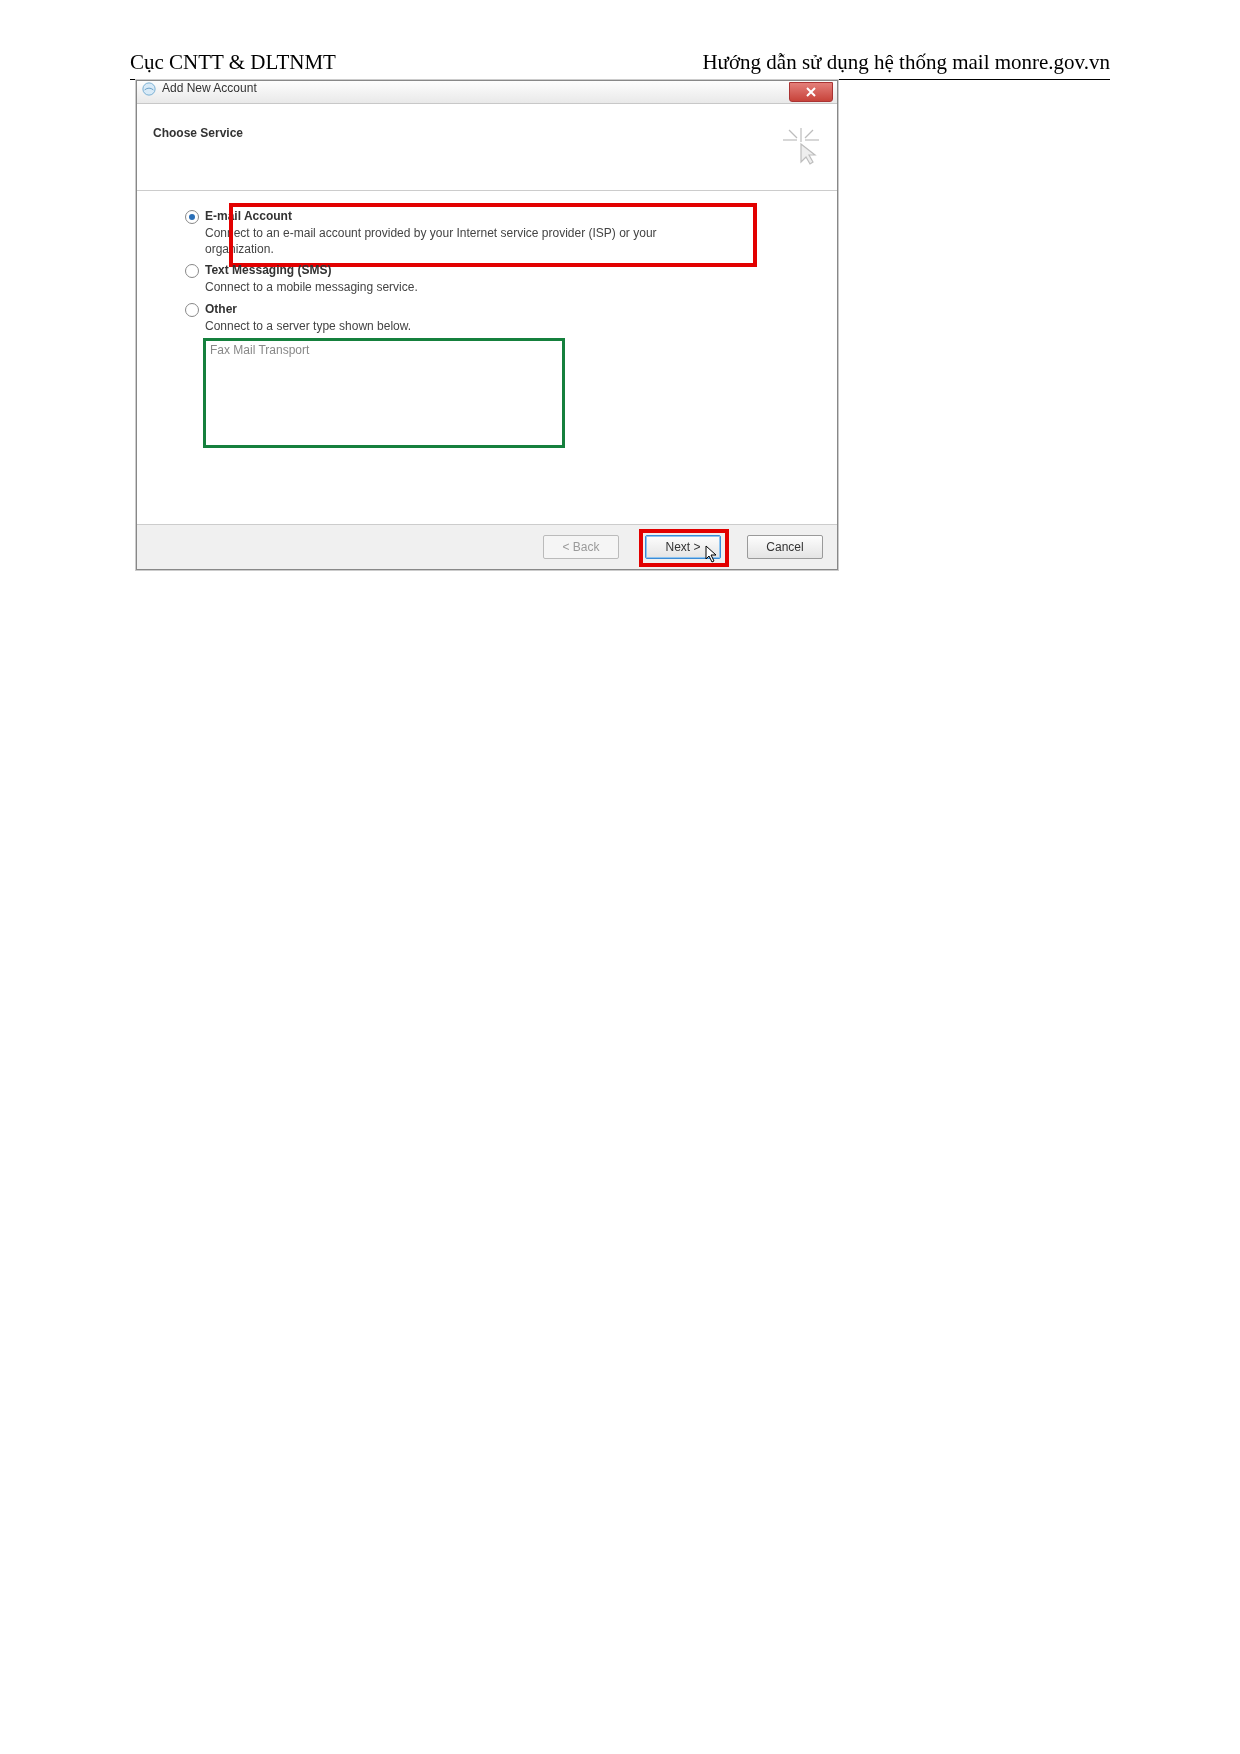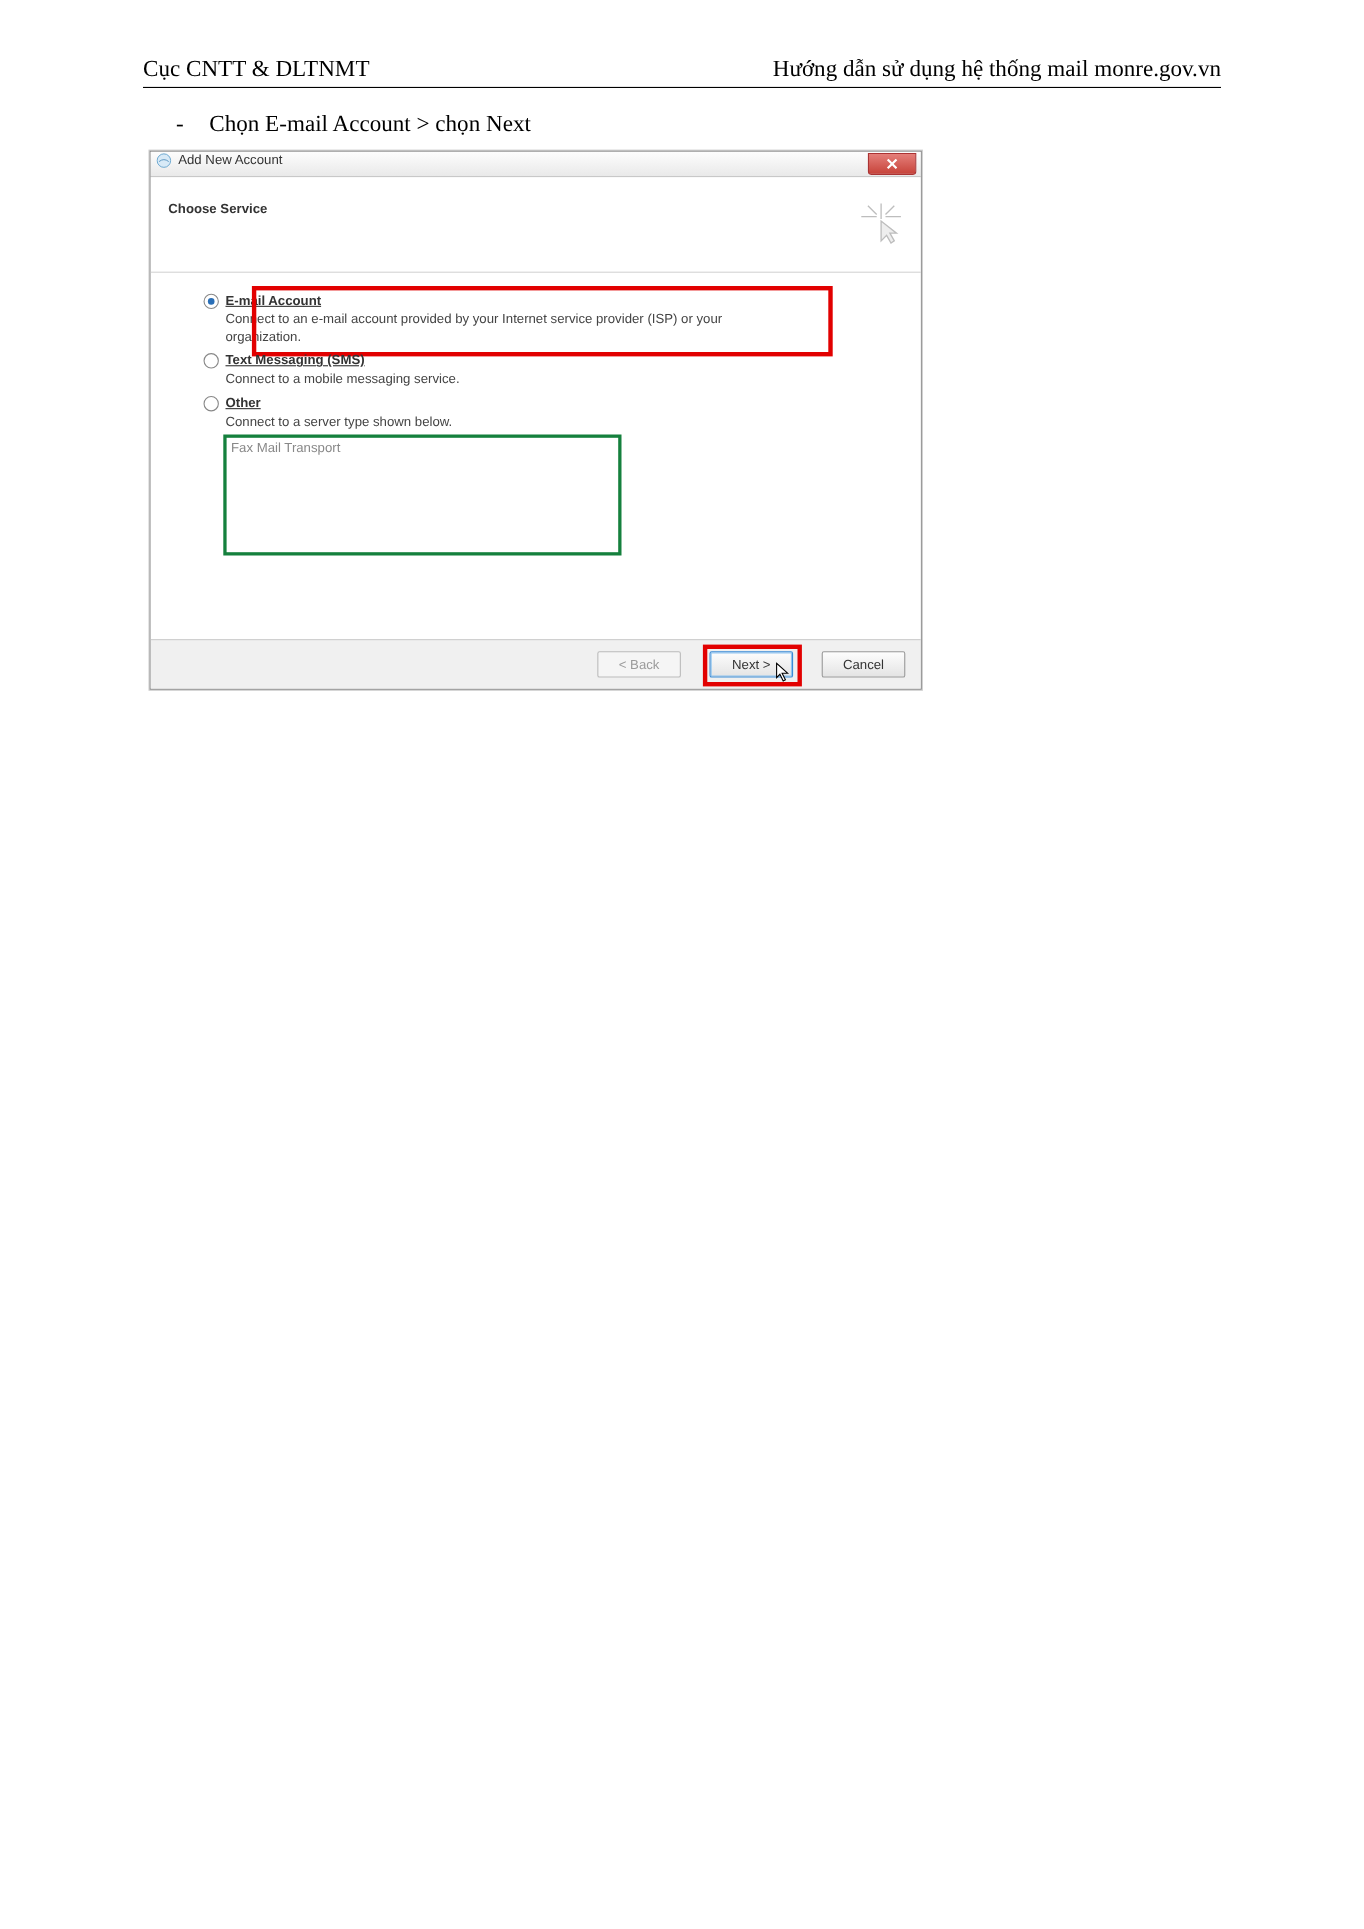--- a/index.html
+++ b/index.html
@@ -102,21 +102,20 @@
     content: "";
     position: absolute;
     left: 3px; top: 3px;
     width: 6px; height: 6px;
     border-radius: 50%;
     background: #2a6fb7;
   }
   .opt .label {
     font-weight: bold;
     color: #333;
-    text-decoration: underline;
   }
   .opt .desc {
     margin-top: 2px;
     color: #444;
     line-height: 1.35;
     max-width: 480px;
   }
   .highlight-red {
     position: absolute;
     border: 4px solid #e20000;
@@ -186,24 +185,20 @@
 </style>
 </head>
 <body>
 
 <div class="page">
   <div class="doc-header">
     <span>Cục CNTT &amp; DLTNMT</span>
     <span>Hướng dẫn sử dụng hệ thống mail monre.gov.vn</span>
   </div>
 
-  <div class="instruction">
-    <span class="dash">-</span>
-    <span>Chọn E-mail Account &gt; chọn Next</span>
-  </div>
 
   <div class="dialog">
     <div class="titlebar">
       <span class="title-icon">
         <svg viewBox="0 0 16 16" width="14" height="14">
           <circle cx="8" cy="8" r="7" fill="#d8eaf7" stroke="#6aa7cf" stroke-width="1"></circle>
           <path d="M3 9 Q8 5 13 9" fill="none" stroke="#5c96c1" stroke-width="1"></path>
         </svg>
       </span>
       <span class="title-text">Add New Account</span>

